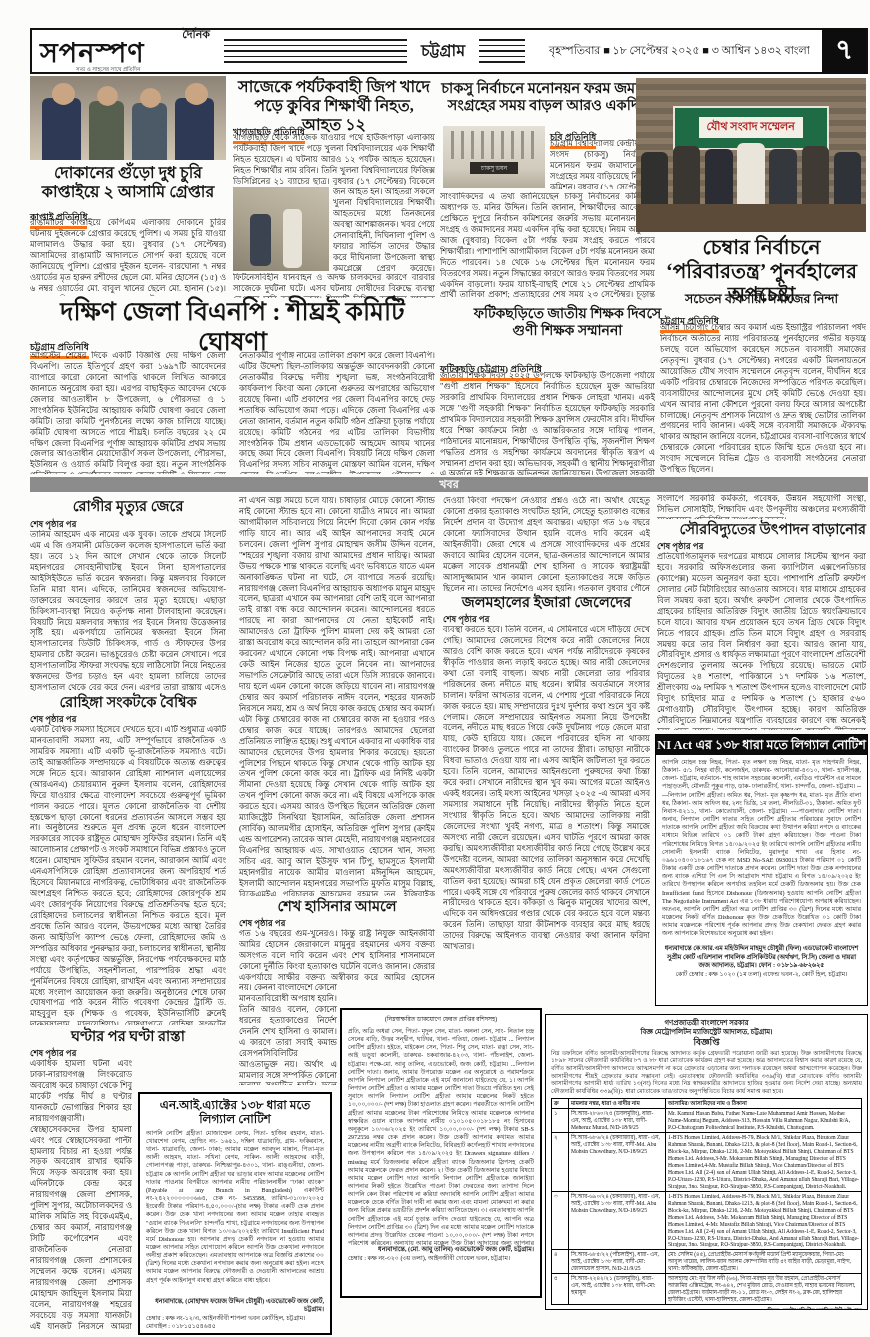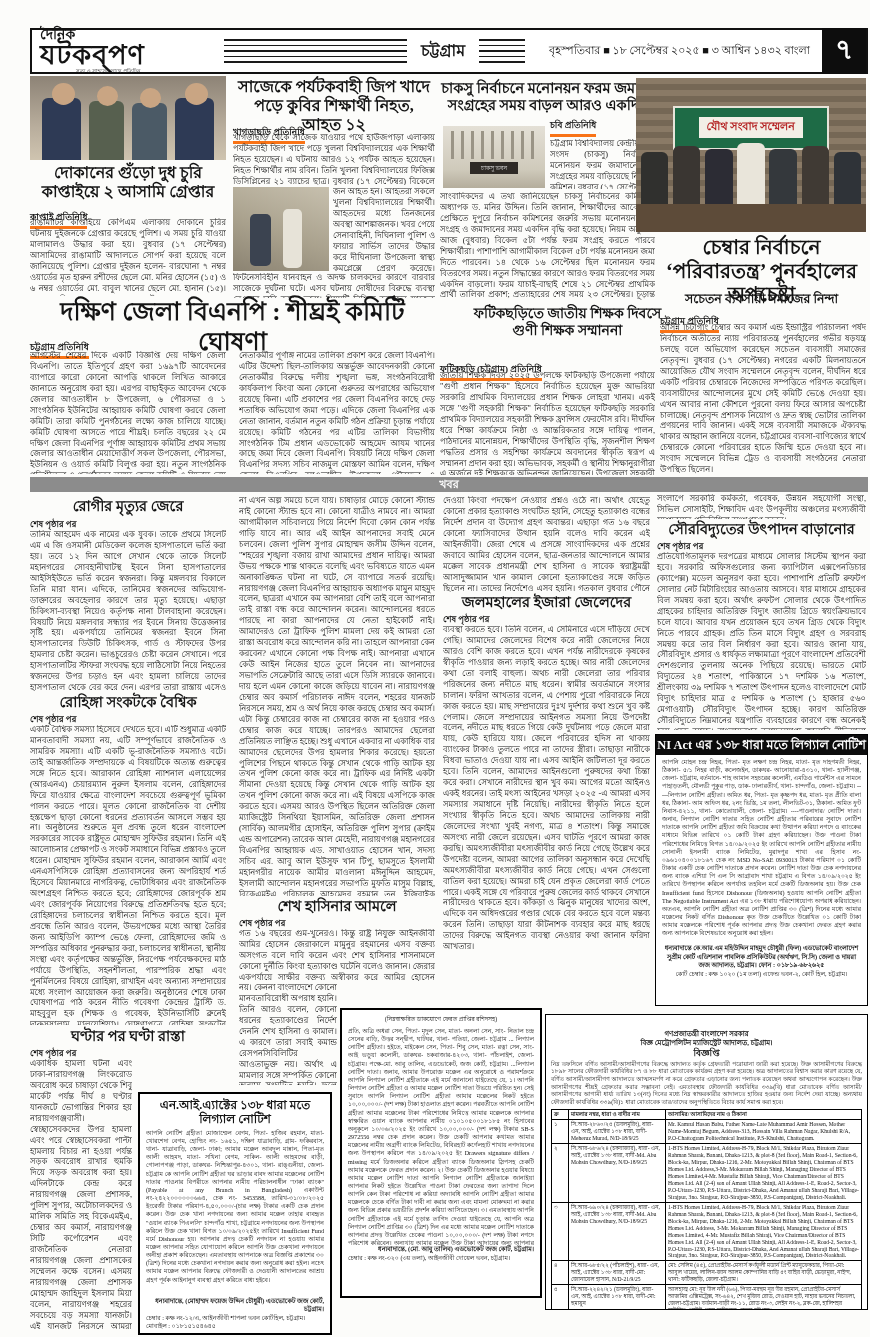--- a/index.html
+++ b/index.html
@@ -3,21 +3,21 @@
 <meta charset="utf-8">
 <style>
   html,body{margin:0;padding:0;background:#d9d9d9;}
   #page{position:relative;width:870px;height:1337px;margin:0 auto;background:#fcfcfa;
         font-family:"Liberation Serif","DejaVu Serif",serif;color:#141414;overflow:hidden;}
   .abs{position:absolute;box-sizing:border-box;}
   
   .masthead{left:30px;top:28px;width:838px;height:46px;border:2px solid #111;
             display:flex;align-items:center;padding:0 0 0 8px;background:#fff;}
   .brand-block{width:170px;line-height:1;}
-  .brand-small{font-size:14px;font-weight:bold;}
+  .brand-small{font-size:11px;font-weight:bold;text-align:right;}
   .brand{font-size:27px;font-weight:bold;letter-spacing:1px;}
   .tagline{font-size:5.5px;color:#333;margin-left:36px;}
   .rulelines{height:24px;flex:1;margin:0 14px;
              background:repeating-linear-gradient(to bottom,#1a1a1a 0 1.6px,transparent 1.6px 5.6px);}
   .rulelines.short{flex:0 0 46px;}
   .edition{font-size:16px;font-weight:bold;}
   .dateline{font-size:11px;white-space:nowrap;padding:0 10px;}
   .pagebox{width:44px;height:46px;background:#0d0d0d;color:#fff;font-size:28px;font-weight:bold;
            display:flex;align-items:center;justify-content:center;margin-left:2px;}
   
@@ -34,40 +34,40 @@
   
   .nbox{border:2px solid #000;padding:4px 6px;overflow:hidden;background:#fff;}
   .ntitle{font-weight:bold;text-align:center;line-height:1.2;}
   .nsub{font-size:6px;text-align:center;}
   .nbody{font-size:6.1px;line-height:1.34;text-align:justify;word-break:break-word;}
   .nsig{font-size:6.4px;text-align:right;line-height:1.35;font-weight:bold;}
   .nfoot{font-size:6.2px;line-height:1.3;}
   .blackhdr{background:#0c0c0c;color:#fff;font-weight:bold;text-align:center;
             font-size:12.5px;line-height:20px;margin:-4px -6px 3px -6px;}
   
-  .gz{border:1.5px solid #000;padding:15px 5px;overflow:hidden;background:#fff;}
+  .gz{border:1.5px solid #000;padding:4px 5px;overflow:hidden;background:#fff;}
   .gzc{text-align:center;font-weight:bold;line-height:1.25;}
   .gzintro{font-size:5.9px;line-height:1.3;text-align:justify;margin:2px 0;}
   .gz table{border-collapse:collapse;width:100%;font-size:5.6px;line-height:1.25;}
   .gz td,.gz th{border:0.8px solid #000;padding:1px 2px;vertical-align:top;text-align:left;}
   .gzfoot{font-size:6.5px;font-weight:bold;text-align:right;margin-top:1px;}
   .banner{position:absolute;left:16%;top:18%;width:66%;height:26%;background:#1e6b46;
           border:2px solid #e8e4da;display:flex;align-items:center;justify-content:center;}
   .banner-inner{background:#f2efe6;color:#b31f1f;font-weight:bold;font-size:11px;padding:1px 8px;}
   .signband{position:absolute;background:#2e2a26;color:#ddd;text-align:center;overflow:hidden;}
 </style>
 </head>
 <body>
 
 <div id="page">
 
   <div class="masthead abs">
     <div class="brand-block">
       <div class="brand-small">দৈনিক</div>
-      <div class="brand">যটকব্পণ</div>
+      <div class="brand">সপনস্পণ</div>
       <div class="tagline">সত্য ও সাহসের সাথে প্রতিদিন</div>
     </div>
     <div class="rulelines"></div>
     <div class="edition">চট্টগ্রাম</div>
     <div class="rulelines short"></div>
     <div class="dateline">বৃহস্পতিবার ■ ১৮ সেপ্টেম্বর ২০২৫ ■ ৩ আশ্বিন ১৪৩২ বাংলা</div>
     <div class="pagebox">৭</div>
   </div>
 
   <div class="abs photo" style="left:30px;top:76px;width:196px;height:84px;background:linear-gradient(180deg,#8d8376 0%,#b8ad9c 60%,#cfc4b0 100%);">
@@ -92,21 +92,21 @@
     <div class="fig" style="left:52%;bottom:4%;width:20%;height:70%;background:#e7e3d8;border-radius:5px;"></div>
   </div>
   <div class="abs bd" style="left:333px;top:187px;width:102px;height:84px;">জন আহত হন। আহতরা সকলে খুলনা বিশ্ববিদ্যালয়ের শিক্ষার্থী। আহতদের মধ্যে তিনজনের অবস্থা আশঙ্কাজনক। খবর পেয়ে সেনাবাহিনী, দিঘিনালা পুলিশ ও ফায়ার সার্ভিস তাদের উদ্ধার করে দীঘিনালা উপজেলা স্বাস্থ্য কমপ্লেক্সে প্রেরণ করেছে। পর্যটকদের অভিযোগ</div>
   <div class="abs bd" style="left:233px;top:273px;width:202px;height:25px;">ফিটনেসবিহীন যানবাহন ও অদক্ষ চালকদের কারণে বারবার সাজেকে দুর্ঘটনা ঘটে। এসব ঘটনায় দোষীদের বিরুদ্ধে ব্যবস্থা নেওয়ার দাবি করেন তারা। বিষয়টি নিশ্চিত করেছেন সাজেক থানার ভারপ্রাপ্ত কর্মকর্তা (ওসি) কংগল সরকার।</div>
 
   <div class="abs hl" style="left:440px;top:80px;width:215px;height:40px;font-size:14.5px;">চাকসু নির্বাচনে মনোনয়ন ফরম জমা ও সংগ্রহের সময় বাড়ল আরও একদিন</div>
   <div class="abs photo" style="left:443px;top:126px;width:102px;height:62px;background:linear-gradient(180deg,#e4e0d6 0%,#cfcabb 70%,#b4ad9c 100%);">
     <div style="position:absolute;left:8%;top:8%;width:84%;height:46%;background:repeating-linear-gradient(to right,#9a9486 0 3px,transparent 3px 10px);"></div>
     <div class="signband" style="left:26%;top:58%;width:48%;height:20%;font-size:6px;line-height:12px;">চাকসু ভবন</div>
   </div>
-  <div class="abs" style="left:550px;top:114px;text-align:center;"><span class="by">চবি প্রতিনিধি</span></div>
+  <div class="abs" style="left:550px;top:126px;text-align:center;"><span class="by">চবি প্রতিনিধি</span></div>
   <div class="abs bd" style="left:550px;top:139px;width:105px;height:50px;">চট্টগ্রাম বিশ্ববিদ্যালয় কেন্দ্রীয় ছাত্র সংসদ (চাকসু) নির্বাচনের মনোনয়ন ফরম জমাদানের ও সংগ্রহের সময় বাড়িয়েছে নির্বাচন কমিশন। বুধবার (১৭ সেপ্টেম্বর)।</div>
   <div class="abs bd" style="left:440px;top:192px;width:215px;height:108px;">সাংবাদিকদের এ তথ্য জানিয়েছেন চাকসু নির্বাচনের কমিশনার অধ্যাপক ড. মনির উদ্দিন। তিনি জানান, শিক্ষার্থীদের আবেদনের প্রেক্ষিতে দুপুরে নির্বাচন কমিশনের জরুরি সভায় মনোনয়ন ফরম সংগ্রহ ও জমাদানের সময় একদিন বৃদ্ধি করা হয়েছে। নিয়ম অনুযায়ী আজ (বুধবার) বিকেল ৫টা পর্যন্ত ফরম সংগ্রহ করতে পারবে শিক্ষার্থীরা। পাশাপাশি আগামীকাল বিকেল ৫টা পর্যন্ত মনোনয়ন জমা দিতে পারবেন। ১৪ থেকে ১৬ সেপ্টেম্বর ছিল মনোনয়ন ফরম বিতরণের সময়। নতুন সিদ্ধান্তের কারণে আরও ফরম বিতরণের সময় একদিন বাড়লো। ফরম যাচাই-বাছাই শেষে ২১ সেপ্টেম্বর প্রাথমিক প্রার্থী তালিকা প্রকাশ; প্রত্যাহারের শেষ সময় ২৩ সেপ্টেম্বর। চূড়ান্ত প্রার্থী তালিকা ২৫ সেপ্টেম্বর। ভোটগ্রহণ অনুষ্ঠিত হবে ১২ অক্টোবর। এ পর্যন্ত মনোনয়ন ফরম বিতরণ করা হয় ১ হাজার ৮৬টি। হলে নগদে মনোনয়ন সংগ্রহ করেন ৪৮৮ জন এবং মনোনয়ন ফরম সংগ্রহ করেন ৬০০ জন।</div>
 
   <div class="abs hl" style="left:655px;top:236px;width:213px;height:54px;font-size:20px;">চেম্বার নির্বাচনে ‘পরিবারতন্ত্র’ পুনর্বহালের অপচেষ্টা</div>
   <div class="abs photo" style="left:636px;top:78px;width:230px;height:154px;background:repeating-linear-gradient(to bottom,#8a7a66 0 6px,#756755 6px 12px);">
     <div class="banner">
       <div class="banner-inner">যৌথ সংবাদ সম্মেলন</div>
     </div>
     <div class="fig" style="left:2%;bottom:18%;width:12%;height:34%;background:#30302e;"></div>
     <div class="fig" style="left:16%;bottom:18%;width:12%;height:38%;background:#3a3632;"></div>
@@ -164,21 +164,21 @@
     <div class="nsig">ধন্যবাদান্তে, (মো. আবু তালিব) এডভোকেট জজ কোর্ট, চট্টগ্রাম।</div>
     <div class="nfoot">চেম্বার : কক্ষ নং-৩২০ (৩য় তলা), আইনজীবী দোয়েল ভবন, চট্টগ্রাম।</div>
   </div>
 
   <div class="abs bd" style="left:443px;top:496px;width:207px;height:96px;">দেওয়া কিংবা পদক্ষেপ নেওয়ার প্রশ্নও ওঠে না। অর্থাৎ যেহেতু কোনো প্রকার হত্যাকাণ্ড সংঘটিত হয়নি, সেহেতু হত্যাকাণ্ড বন্ধের নির্দেশ প্রদান বা উদ্যোগ গ্রহণ অবান্তর। এছাড়া গত ১৬ বছরে কোনো ফ্যাসিবাদের উত্থান হয়নি বলেও দাবি করেন এই আইনজীবী। জেরা শেষে এ প্রসঙ্গে সাংবাদিকদের এক প্রশ্নের জবাবে আমির হোসেন বলেন, ছাত্র-জনতার আন্দোলনে আমার মক্কেল সাবেক প্রধানমন্ত্রী শেখ হাসিনা ও সাবেক স্বরাষ্ট্রমন্ত্রী আসাদুজ্জামান খান কামাল কোনো হত্যাকাণ্ডের সঙ্গে জড়িত ছিলেন না। তাদের নির্দেশেও এসব হয়নি। গতকাল বুধবার পৌনে ১১টা থেকে ট্রাইব্যুনালের বিচারকাজ শুরু হয়। দ্বিতীয় দিনের মতো মাসুদুর রহমানকে জেরা শুরু করেন শেখ হাসিনা ও কামালের পক্ষে রাষ্ট্রনিযুক্ত আইনজীবী মো. আমির হোসেন। দুপুর দেড়টায় তার জেরা শেষ হয়। বিরতির পর দ্বিতীয়ার্ধে জুলাই গণঅভ্যুত্থানের অন্যতম নায়ক নাহিদ ইসলামের সাক্ষ্যগ্রহণ শুরু হয়। ফলে শেখ হাসিনার এ মামলায় ১৭তম সাক্ষী হিসেবে জবানবন্দি দেন তিনি।</div>
   <div class="abs hl" style="left:443px;top:594px;width:207px;height:18px;font-size:14.5px;">জলমহালের ইজারা জেলেদের</div>
   <div class="abs cont" style="left:443px;top:613px;">শেষ পৃষ্ঠার পর</div>
   <div class="abs bd" style="left:443px;top:625px;width:207px;height:380px;">ব্যবস্থা করতে হবে। তিনি বলেন, এ সেমিনারে এসে দাঁড়িয়ে দেখে গেছি। আমাদের জেলেদের বিশেষ করে নারী জেলেদের নিয়ে আরও বেশি কাজ করতে হবে। এখন পর্যন্ত নারীদেরকে কৃষকের স্বীকৃতি পাওয়ার জন্য লড়াই করতে হচ্ছে। আর নারী জেলেদের কথা তো বলাই বাহুল্য। অথচ নারী জেলেরা তার পরিবার পরিজনের জন্য নদীতে মাছ ধরেন। স্বামীর অবর্তমানে সংসার চালান। ফরিদা আখতার বলেন, এ পেশায় পুরো পরিবারকে নিয়ে কাজ করতে হয়। মাছ সম্প্রদায়ের দুঃখ দুর্দশার কথা শুনে খুব কষ্ট পেলাম। জেলে সম্প্রদায়ের আইনগত সমস্যা নিয়ে উপদেষ্টা বলেন, নদীতে মাছ ধরতে গিয়ে কেউ দুর্ঘটনায় পড়ে জেলে মারা যায়, কেউ হারিয়ে যায়। জেলে পরিবারের হদিস না থাকায় ব্যাংকের টাকাও তুলতে পারে না তাদের স্ত্রীরা। তাছাড়া নারীকে বিধবা ভাতাও দেওয়া যায় না। এসব আইনি জটিলতা দূর করতে হবে। তিনি বলেন, আমাদের আইনগুলো পুরুষদের কথা চিন্তা করে করা। সেখানে নারীদের স্থান খুব কম। আগের মতো আইনও একই ধরনের। তাই মৎস্য আইনের খসড়া ২০২৫ -এ আমরা এসব সমস্যার সমাধানে দৃষ্টি নিয়েছি। নারীদের স্বীকৃতি নিতে হলে সংখ্যার স্বীকৃতি নিতে হবে। অথচ আমাদের তালিকায় নারী জেলেদের সংখ্যা খুবই নগণ্য, মাত্র ৪ শতাংশ। কিন্তু সমাজে অসংখ্য নারী জেলে রয়েছেন। এসব ঘাটতি পূরণে আমরা কাজ করছি। অমৎস্যজীবীরা মৎস্যজীবীর কার্ড নিয়ে গেছে উল্লেখ করে উপদেষ্টা বলেন, আমরা আগের তালিকা অনুসন্ধান করে দেখেছি অমৎস্যজীবীরা মৎস্যজীবীর কার্ড নিয়ে গেছে। এখন সেগুলো বাতিল করা হয়েছে। আমরা চাই যেন প্রকৃত জেলেরা কার্ড পেতে পারে। একই সঙ্গে যে পরিবারে পুরুষ জেলের কার্ড থাকবে সেখানে নারীদেরও থাকতে হবে। কাঁকড়া ও ঝিনুক মানুষের খাদ্যের অংশ, এদিকে বন অধিদপ্তরের গণ্ডার থেকে বের করতে হবে বলে মন্তব্য করেন তিনি। তাছাড়া যারা কীটনাশক ব্যবহার করে মাছ ধরছে তাদের বিরুদ্ধে আইনগত ব্যবস্থা নেওয়ার কথা জানান ফরিদা আখতার।</div>
 
   <div class="abs bd" style="left:657px;top:494px;width:209px;height:25px;">সংলাপে সরকারি কর্মকর্তা, গবেষক, উন্নয়ন সহযোগী সংস্থা, সিভিল সোসাইটি, শিক্ষাবিদ এবং উপকূলীয় অঞ্চলের মৎস্যজীবী সম্প্রদায়ের প্রতিনিধিরা অংশগ্রহণ করেন।</div>
-  <div class="abs hl" style="left:657px;top:521px;width:209px;height:18px;font-size:14.5px;">সৌরবিদ্যুতের উৎপাদন বাড়ানোর</div>
+  <div class="abs hl" style="left:657px;top:521px;width:209px;height:18px;font-size:14.5px;text-align:right;">সৌরবিদ্যুতের উৎপাদন বাড়ানোর</div>
   <div class="abs cont" style="left:657px;top:540px;">শেষ পৃষ্ঠার পর</div>
   <div class="abs bd" style="left:657px;top:552px;width:209px;height:178px;">প্রতিযোগিতামূলক দরপত্রের মাধ্যমে সোলার সিস্টেম স্থাপন করা হবে। সরকারি অফিসগুলোর জন্য ক্যাপিটাল এক্সপেনডিচার (ক্যাপেক্স) মডেল অনুসরণ করা হবে। পাশাপাশি প্রতিটি রুফটপ সোলার নেট মিটারিংয়ের আওতায় আসবে। যার মাধ্যমে গ্রাহকের বিল সমন্বয় করা হবে। অর্থাৎ রুফটপ সোলার থেকে উৎপাদিত গ্রাহকের চাহিদার অতিরিক্ত বিদ্যুৎ জাতীয় গ্রিডে স্বয়ংক্রিয়ভাবে চলে যাবে। আবার যখন প্রয়োজন হবে তখন গ্রিড থেকে বিদ্যুৎ নিতে পারবে গ্রাহক। প্রতি তিন মাসে বিদ্যুৎ গ্রহণ ও সরবরাহ সমন্বয় করে তার বিল নির্ধারণ করা হবে। আরও জানা যায়, সৌরবিদ্যুৎ প্রসার ও ধার্যকৃত লক্ষ্যমাত্রা পূরণে বাংলাদেশ প্রতিবেশী দেশগুলোর তুলনায় অনেক পিছিয়ে রয়েছে। ভারতে মোট বিদ্যুতের ২৪ শতাংশ, পাকিস্তানে ১৭ দশমিক ১৬ শতাংশ, শ্রীলংকায় ৩৯ দশমিক ৭ শতাংশ উৎপাদন হলেও বাংলাদেশে মোট বিদ্যুৎ চাহিদার মাত্র ৫ দশমিক ৬ শতাংশ (১ হাজার ৫৬০ মেগাওয়াট) সৌরবিদ্যুৎ উৎপাদন হচ্ছে। কারণ অতিরিক্ত সৌরবিদ্যুতে নিম্নমানের যন্ত্রপাতি ব্যবহারের কারণে বন্ধ অনেকই হয়ে পড়ে আছে। বাংলাদেশের নবায়নযোগ্য জ্বালানি নীতিমালা অনুযায়ী ২০৩০ সালের মধ্যে মোট বিদ্যুৎ চাহিদার ২০ শতাংশ (আনুমানিক ৪ হাজার ৪৪৪ মেগাওয়াট) এবং ২০৪০ সালের মধ্যে ৩০ শতাংশ (আনুমানিক ৮ হাজার ৬৮৮ মেগাওয়াট) নবায়নযোগ্য জ্বালানি থেকে উৎপাদনের লক্ষ্যমাত্রা নির্ধারণ করেছে বাংলাদেশ। এই লক্ষ্যমাত্রা অর্জনে এরই মধ্যে ৫ হাজার ২৩৮ মেগাওয়াট ক্ষমতার জ্বালানিভিত্তিক ৫৫টি সৌর বিদ্যুৎকেন্দ্রের কাজ শুরু হয়েছে।</div>
 
   <div class="abs nbox" style="left:655px;top:734px;width:213px;height:272px;border-width:1.5px;">
     <div class="blackhdr">NI Act এর ১৩৮ ধারা মতে লিগ্যাল নোটিশ</div>
     <div class="nbody" style="height:186px;overflow:hidden;">আপনি মোহন চন্দ্র নিহর, পিতা- মৃত লক্ষণ চন্দ্র নিহর, মাতা- মৃত দাহগমতী নিহর, ঠিকানা- ৫/১ নিহর বাড়ী, কলেজইন, ডাকঘর- আনোয়ারা-৪৩১০, থানা- হ্যালীগঞ্জ, জেলা- চট্টগ্রাম, বর্তমানে- শাহ আমান সহচরের কলোনী, এমডিও গার্মেন্টস এর সামনে পাহাড়তলী, মৌলভী পুকুর পাড়, ডাক- ঢালারতীর্থ, থানা- চান্দগাঁও, জেলা- চট্টগ্রাম। -----লিগ্যাল নোটিশ গ্রহীতা। অমিত ধর, পিতা- মৃত কৃষ্ণপদ ধর, মাতা- মৃত প্রীতি বালা ধর, ঠিকানা- আম অফিস ধর, ২নং ভিস্তি, ১ম তলা, লীলভিট-৩১, ঠিকানা- অমিত ফুট নিবাস-৪২১১, থানা- কোতোয়ালী, জেলা- চট্টগ্রাম। ----পাওনাদার/ নোটিশ দাতা। জনাব, লিগ্যাল নোটিশ দাতার সহিত নোটিশ গ্রহীতার পরিবারের সুবাদে নোটিশ দাতাকে আপনি নোটিশ গ্রহীতা জমি বিক্রয়ের কথা উত্থাপন করিয়া নগদে ও ব্যাংকের মাধ্যমে বিভিন্ন তারিখে ০১ কোটি টাকা গ্রহণ করিয়াছেন। উক্ত পাওনা টাকা পরিশোধের নিমিত্তে বিগত ১৪/০৯/২০২৫ ইং তারিখে আপনি নোটিশ গ্রহীতার নামীয় সোনালী ইসলামী ব্যাংক লিমিটেড, মুরাদপুর শাখা এর হিসাব নং- ০৯৬১০৪০০১৮১৬৭ চেক নং MSD No-SAE 0930013 টাকার পরিমাণ ০১ কোটি টাকার একটি চেক নোটিশ দাতাকে প্রদান করেন। নোটিশ দাতা উক্ত চেক নগদায়নের জন্য ব্যাংক এশিয়া পি এল সি আগ্রাবাদ শাখা চট্টগ্রাম এ বিগত ১৪/০৯/২০২৫ ইং তারিখে উপস্থাপন করিলে অপর্যাপ্ত তহবিল মর্মে চেকটি ডিজঅনার হয়। উক্ত চেক Insufficient fund হিসেবে Dishonour (ডিজঅনার) হওয়ায় আপনি নোটিশ গ্রহীতা The Negotiable Instrument Act এর ১৩৮ ধারায় পরিশোধযোগ্য অপরাধ করিয়াছেন। অতএব, আপনি নোটিশ গ্রহীতা অত্র নোটিশ প্রাপ্তির ৩০ (ত্রিশ) দিনের মধ্যে আমার মক্কেলের নিকট বর্ণিত Dishonour কৃত উক্ত চেকটিতে উল্লেখিত ০১ কোটি টাকা আমার মক্কেলকে পরিশোধ পূর্বক আপনার প্রদত্ত উক্ত চেকখানা ফেরত গ্রহণ করার জন্য আপনাকে বিশেষভাবে অনুরোধ করা হইল।</div>
     <div class="nsig" style="text-align:center;">ধন্যবাদান্তে কে.আর.এম মহিউদ্দিন মাহমুদ চৌধুরী (ফিল) এডভোকেট বাংলাদেশ সুপ্রীম কোর্ট এডিশনাল পাবলিক প্রসিকিউটর (অর্থঋণ, সি.সি) জেলা ও দায়রা জজ আদালত, চট্টগ্রাম। ফোন : ০১৮১৯-৬৮২৬২৫</div>
     <div class="nfoot" style="text-align:center;">কোর্ট চেম্বার : কক্ষ ১০২০ (১ম তলা) এফেন্ড ভবন-২, কোর্ট হিল, চট্টগ্রাম।</div>
   </div>
 

